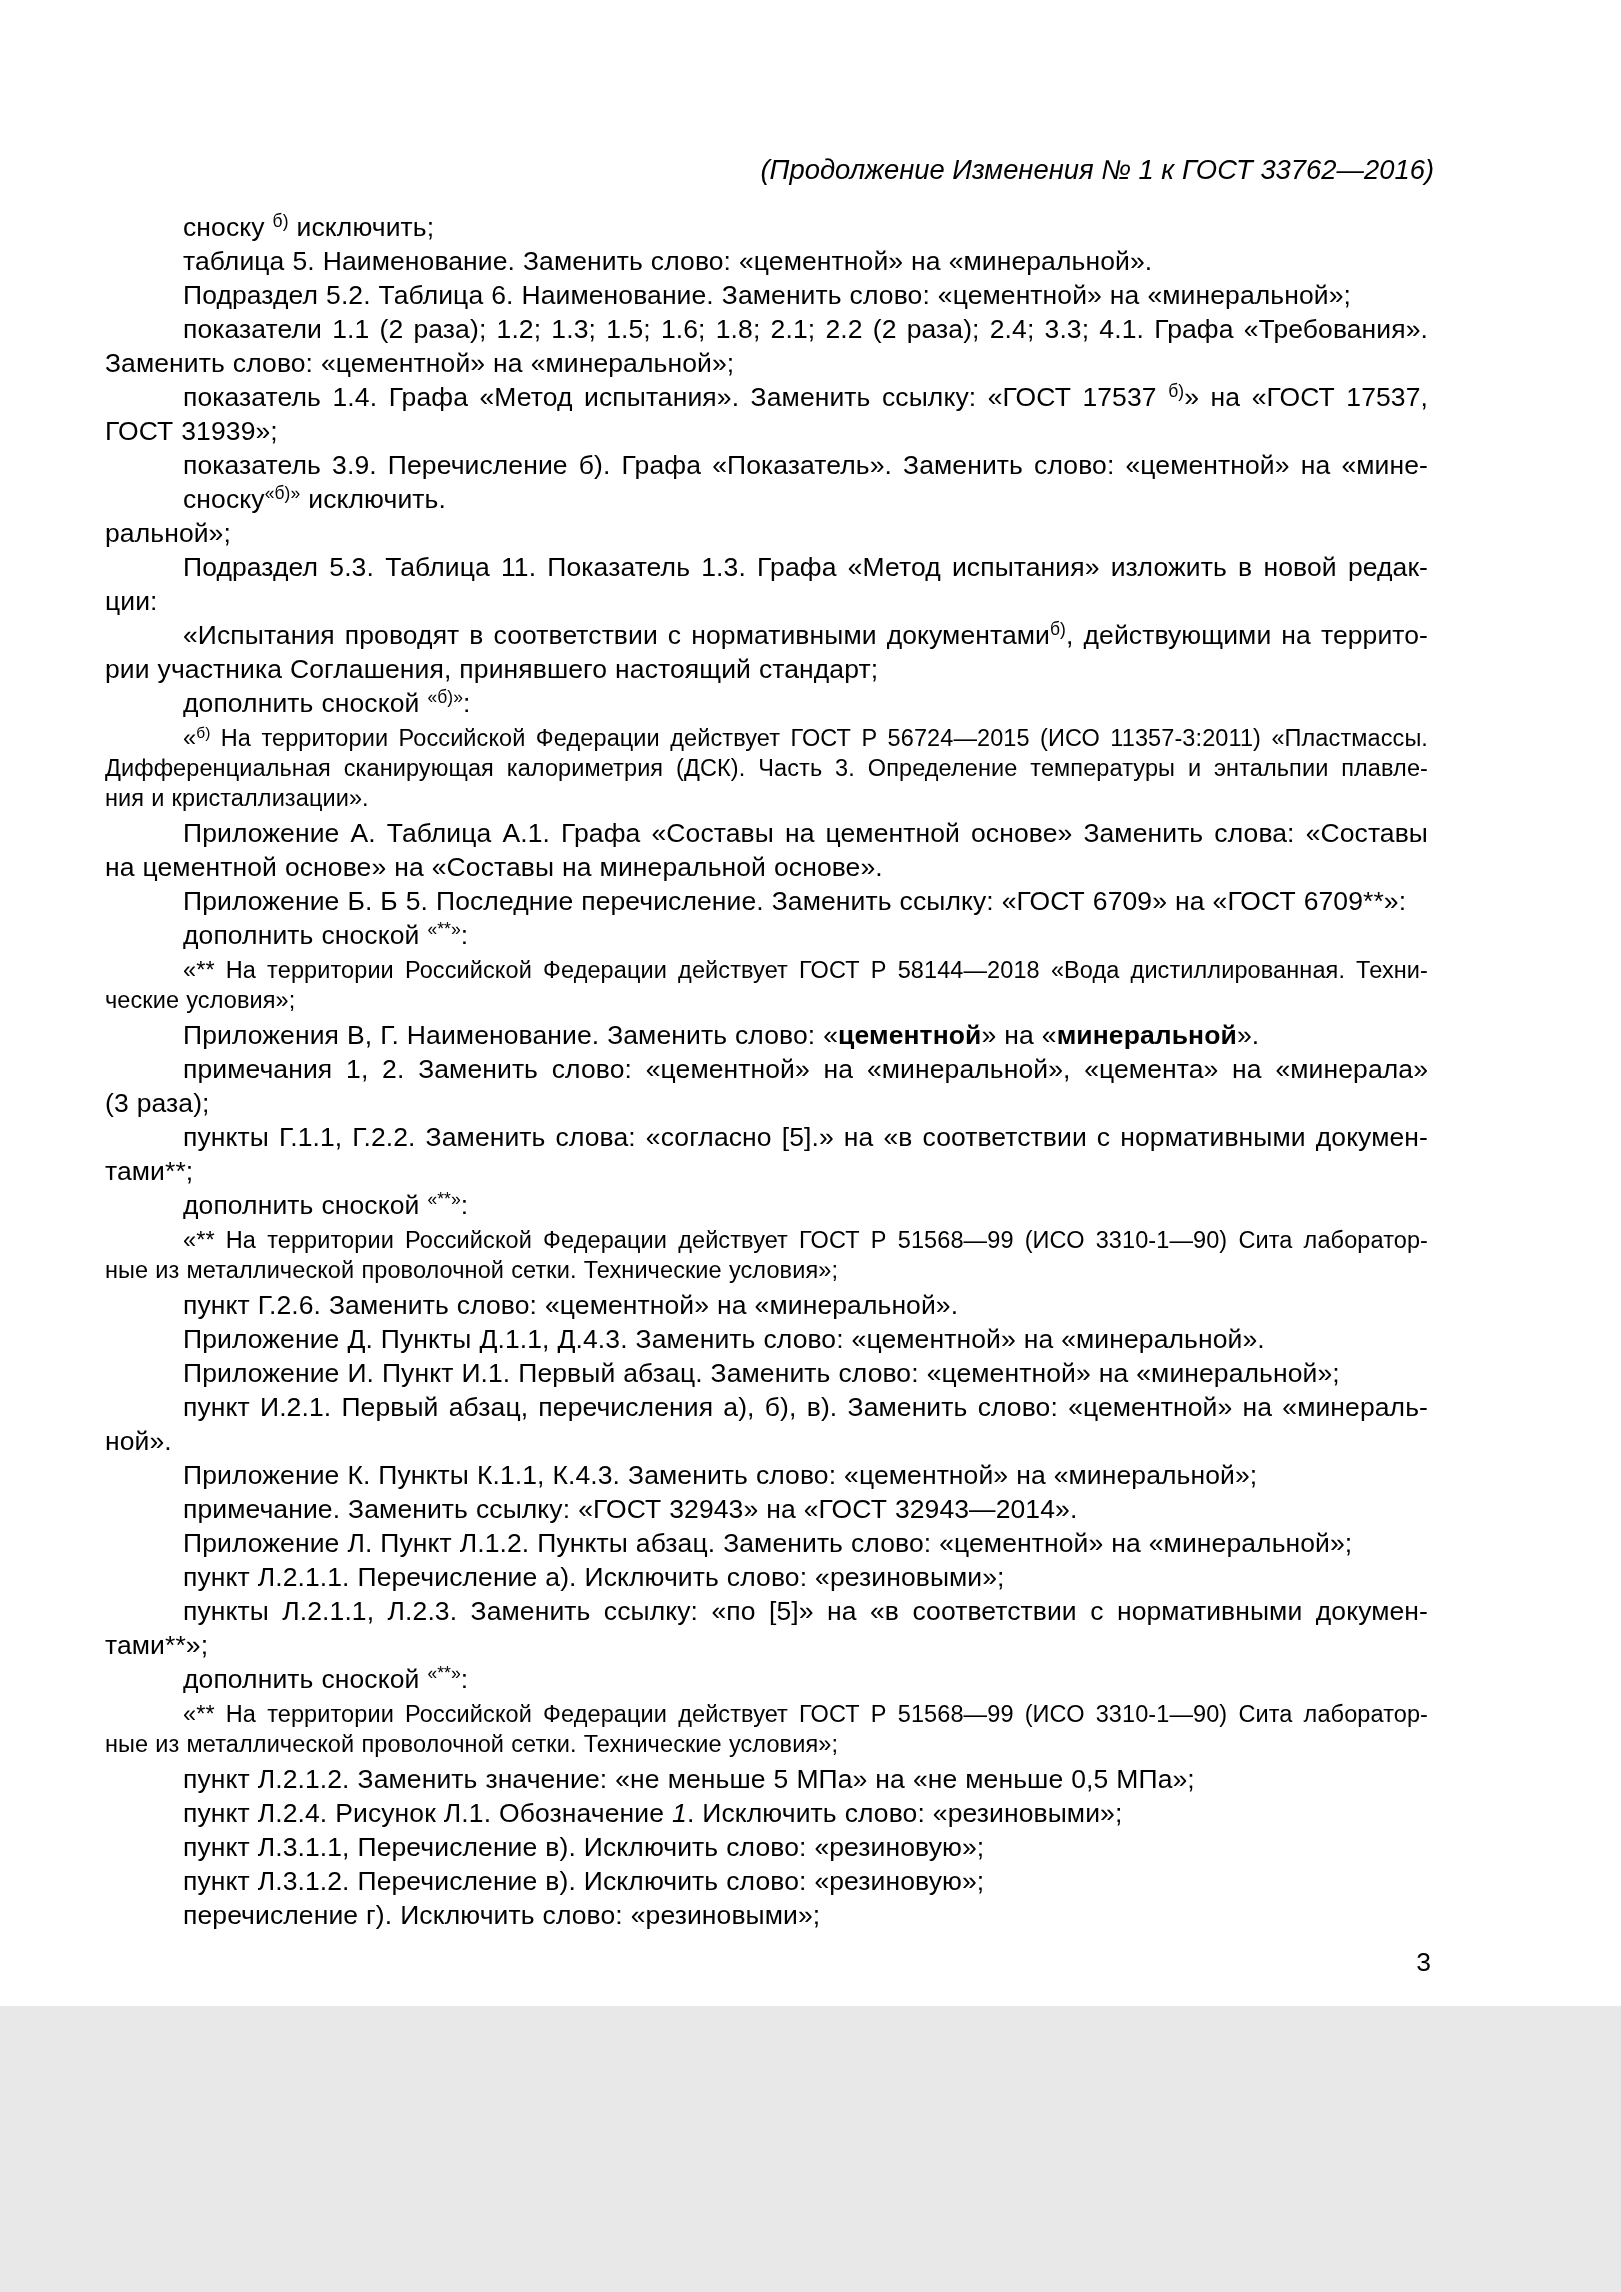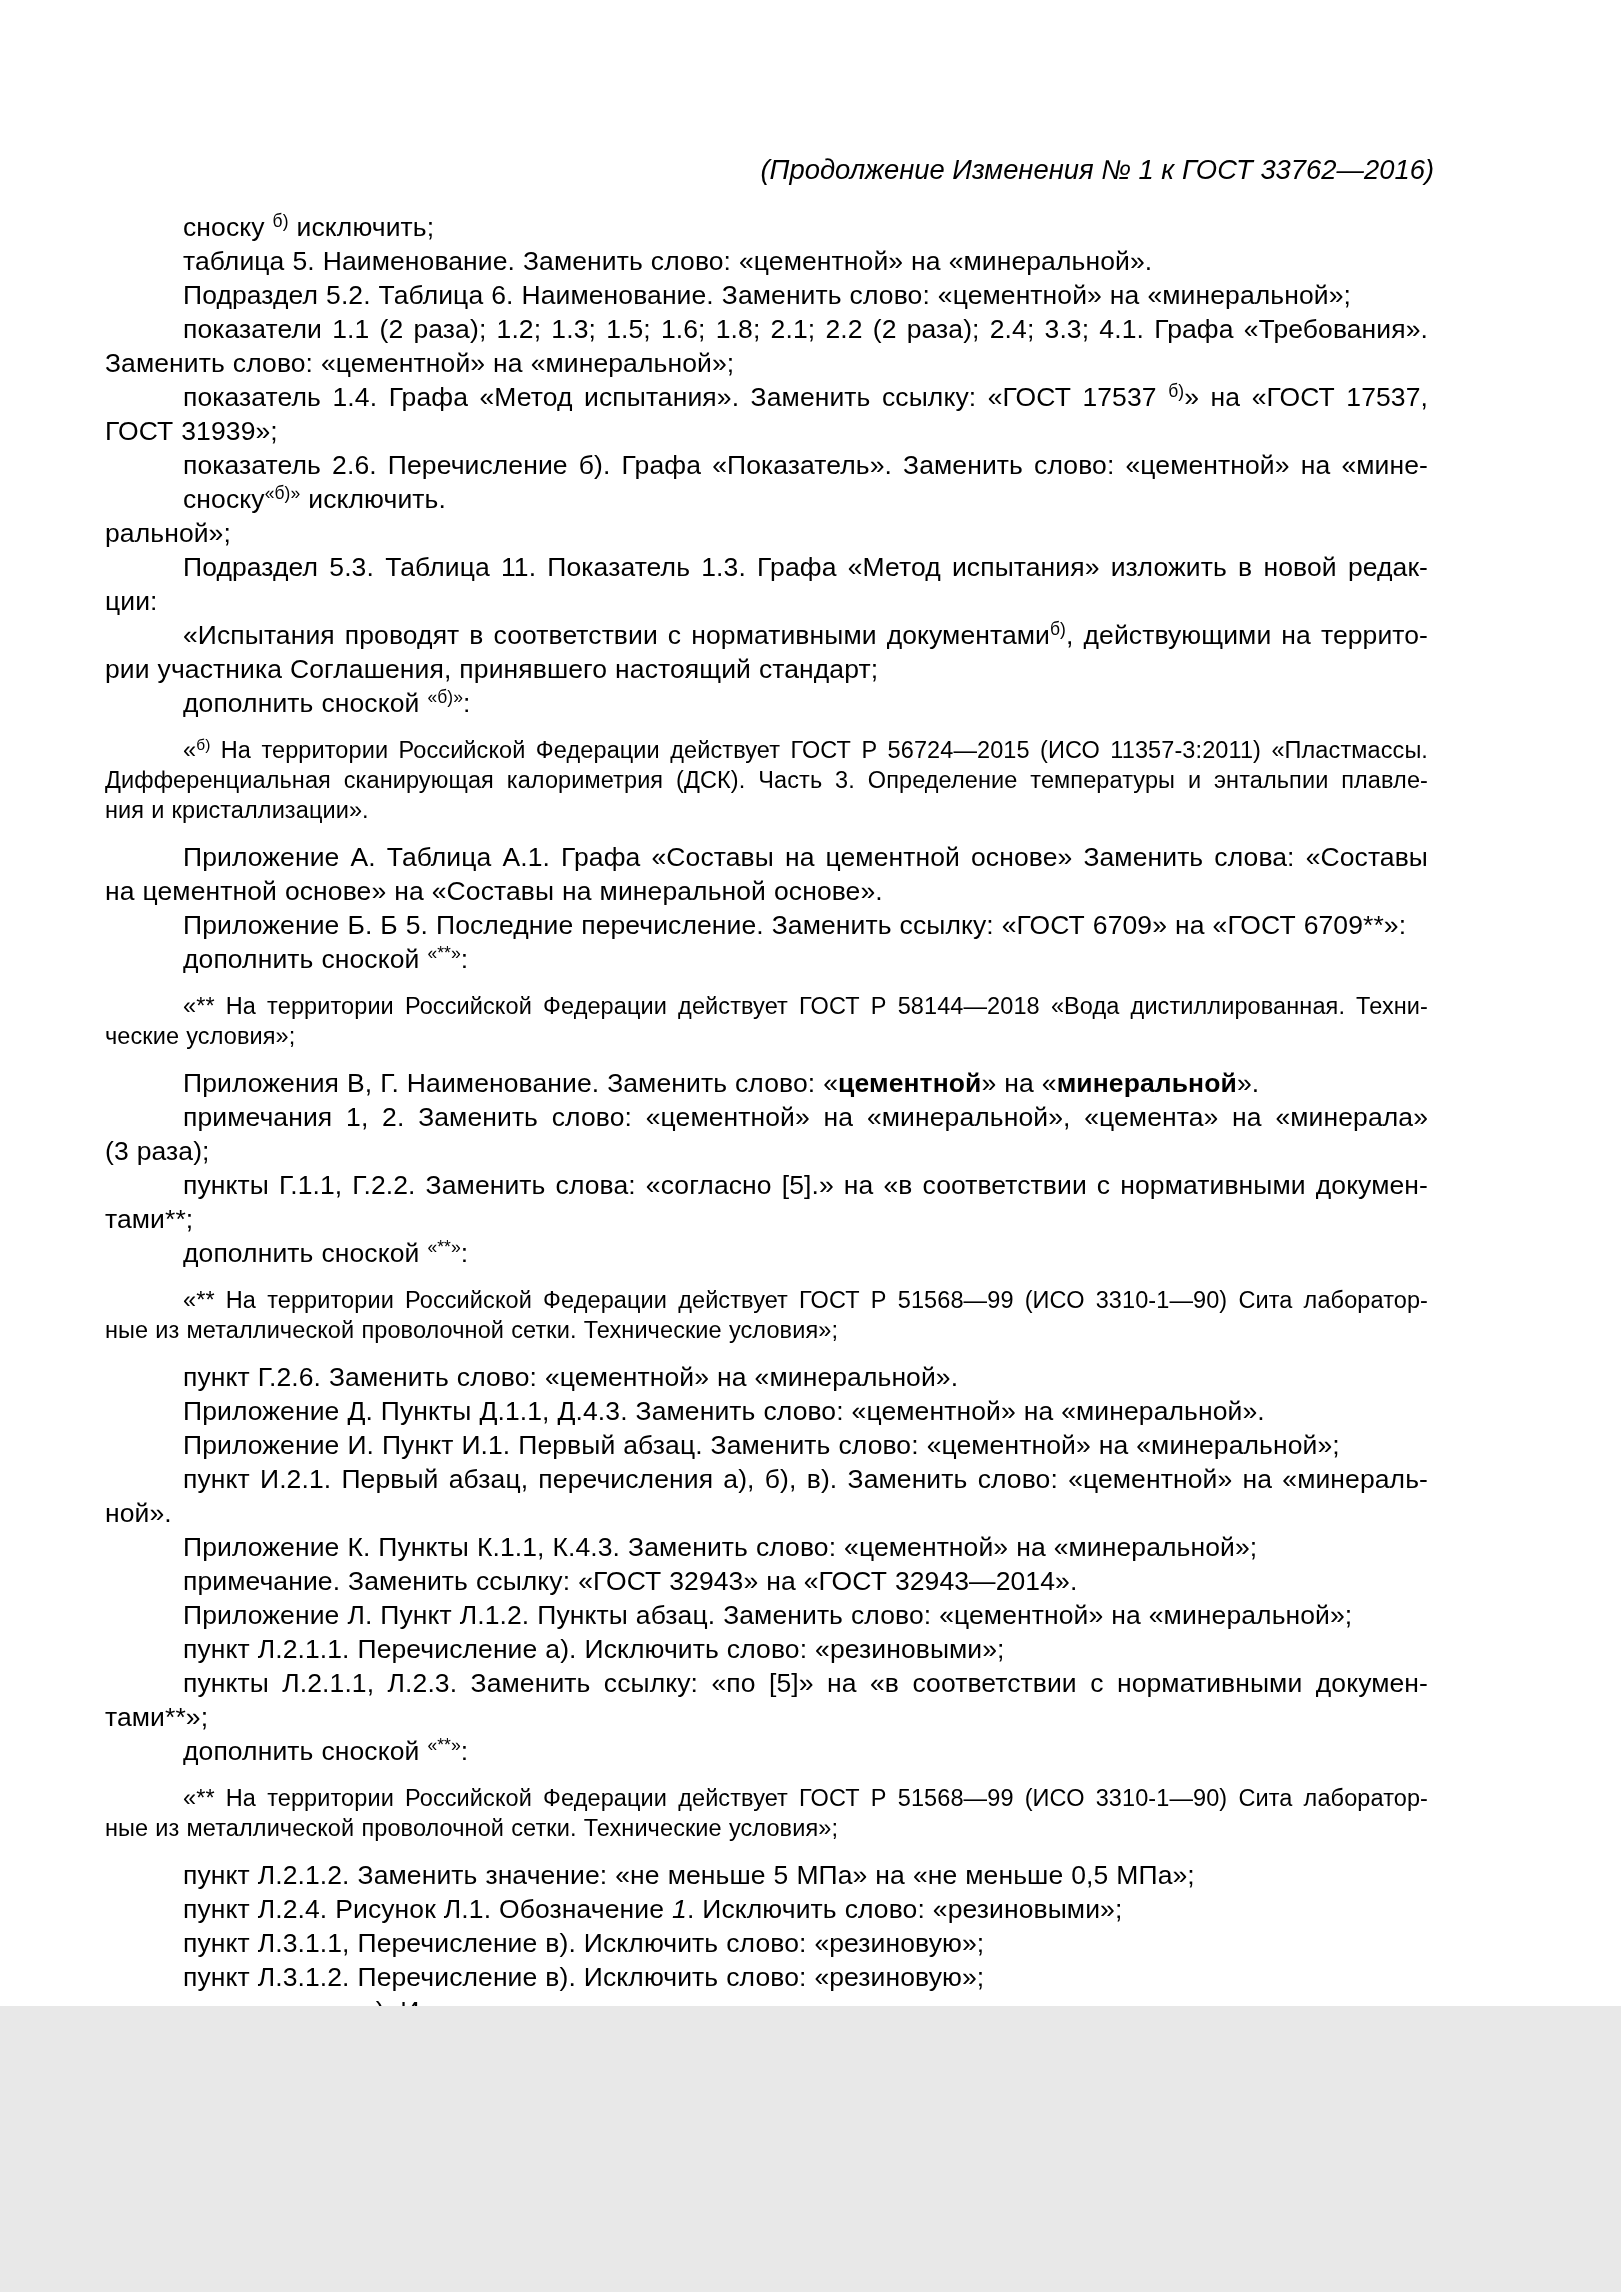--- a/index.html
+++ b/index.html
@@ -30,21 +30,21 @@
     line-height: 34px;
     letter-spacing: 0.1px;
     word-spacing: 0.5px;
   }
   .line.fn {
     font-size: 23.5px;
     line-height: 30px;
   }
   .line.ind { text-indent: 78px; }
   .line.jst { text-align: justify; text-align-last: justify; }
-  .line.gap { margin-top: 15px; }
+  .line.gap { margin-top: 3px; }
   .line sup {
     font-size: 0.66em;
     line-height: 0;
     vertical-align: baseline;
     position: relative;
     top: -0.48em;
   }
   .line .bold { font-weight: bold; }
   .line .italic { font-style: italic; }
   .page-number {
@@ -63,21 +63,21 @@
   </div>
 
   <div class="doc-body" id="doc-body">
       <div class="line b ind"><span>сноску </span><sup>б)</sup><span> исключить;</span></div>
       <div class="line b ind"><span>таблица 5. Наименование. Заменить слово: «цементной» на «минеральной».</span></div>
       <div class="line b ind"><span>Подраздел 5.2. Таблица 6. Наименование. Заменить слово: «цементной» на «минеральной»;</span></div>
       <div class="line b ind jst"><span>показатели 1.1 (2 раза); 1.2; 1.3; 1.5; 1.6; 1.8; 2.1; 2.2 (2 раза); 2.4; 3.3; 4.1. Графа «Требования».</span></div>
       <div class="line b"><span>Заменить слово: «цементной» на «минеральной»;</span></div>
       <div class="line b ind jst"><span>показатель 1.4. Графа «Метод испытания». Заменить ссылку: «ГОСТ 17537 </span><sup>б)</sup><span>» на «ГОСТ 17537,</span></div>
       <div class="line b"><span>ГОСТ 31939»;</span></div>
-      <div class="line b ind jst"><span>показатель 2.6. Перечисление б). Графа «Показатель». Заменить слово: «цементной» на «мине-</span></div>
+      <div class="line b ind jst"><span>показатель 3.9. Перечисление б). Графа «Показатель». Заменить слово: «цементной» на «мине-</span></div>
       <div class="line b ind"><span>сноску</span><sup>«б)»</sup><span> исключить.</span></div>
       <div class="line b"><span>ральной»;</span></div>
       <div class="line b ind jst"><span>Подраздел 5.3. Таблица 11. Показатель 1.3. Графа «Метод испытания» изложить в новой редак-</span></div>
       <div class="line b"><span>ции:</span></div>
       <div class="line b ind jst"><span>«Испытания проводят в соответствии с нормативными документами</span><sup>б)</sup><span>, действующими на террито-</span></div>
       <div class="line b"><span>рии участника Соглашения, принявшего настоящий стандарт;</span></div>
       <div class="line b ind"><span>дополнить сноской </span><sup>«б)»</sup><span>:</span></div>
       <div class="line fn ind jst gap"><span>«</span><sup>б)</sup><span> На территории Российской Федерации действует ГОСТ Р 56724—2015 (ИСО 11357-3:2011) «Пластмассы.</span></div>
       <div class="line fn jst"><span>Дифференциальная сканирующая калориметрия (ДСК). Часть 3. Определение температуры и энтальпии плавле-</span></div>
       <div class="line fn"><span>ния и кристаллизации».</span></div>

